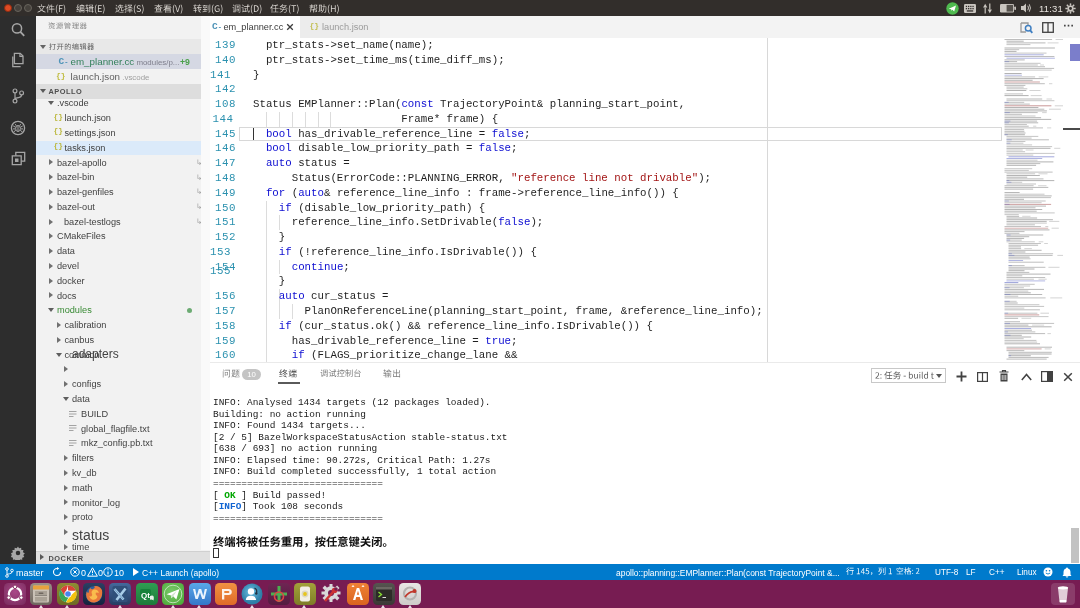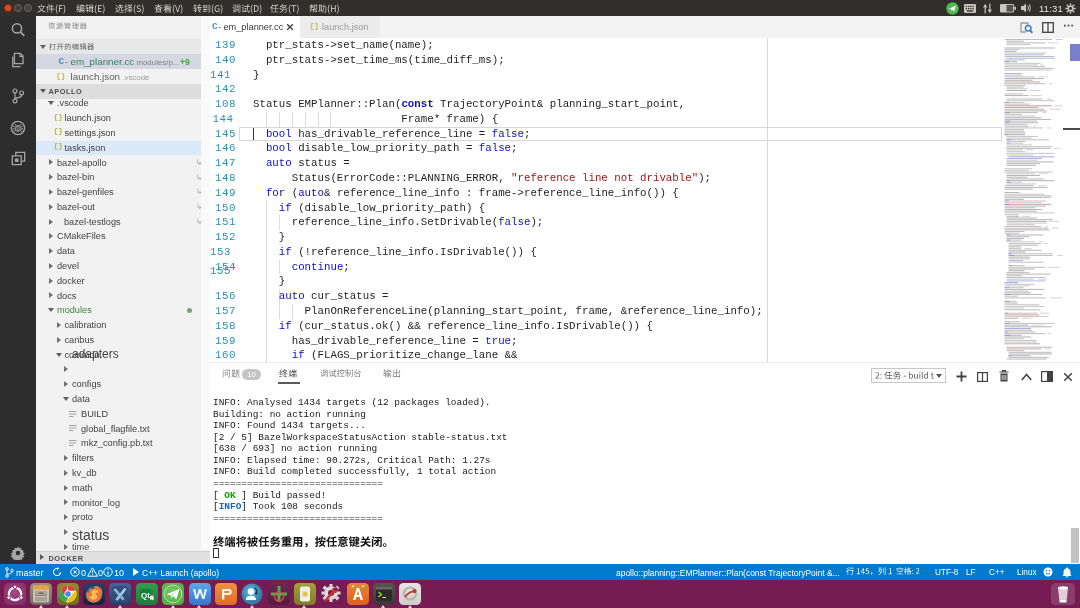--- a/index.html
+++ b/index.html
@@ -276,21 +276,21 @@
 <div class="a" style="left:252.5px;top:128.2px;width:1.3px;height:11.8px;background:#333"></div>
 <div class="a" style="left:210px;top:38.00px;width:26px;height:14.78px;font:10.8px 'Liberation Mono',monospace;letter-spacing:0.5px;line-height:14.78px;color:#2b91af;text-align:right">139</div>
 <div class="a" style="left:253.0px;top:38.00px;height:14.78px;font:10.75px 'Liberation Mono',monospace;line-height:14.78px;color:#1f1f1f;white-space:pre">  ptr_stats-&gt;set_name(name);</div>
 <div class="a" style="left:210px;top:52.78px;width:26px;height:14.78px;font:10.8px 'Liberation Mono',monospace;letter-spacing:0.5px;line-height:14.78px;color:#2b91af;text-align:right">140</div>
 <div class="a" style="left:253.0px;top:52.78px;height:14.78px;font:10.75px 'Liberation Mono',monospace;line-height:14.78px;color:#1f1f1f;white-space:pre">  ptr_stats-&gt;set_time_ms(time_diff_ms);</div>
 <div class="a" style="left:210px;top:67.56px;width:26px;height:14.78px;font:10.8px 'Liberation Mono',monospace;letter-spacing:0.5px;line-height:14.78px;color:#2b91af;text-align:left">141</div>
 <div class="a" style="left:253.0px;top:67.56px;height:14.78px;font:10.75px 'Liberation Mono',monospace;line-height:14.78px;color:#1f1f1f;white-space:pre">}</div>
 <div class="a" style="left:210px;top:82.34px;width:26px;height:14.78px;font:10.8px 'Liberation Mono',monospace;letter-spacing:0.5px;line-height:14.78px;color:#2b91af;text-align:right">142</div>
 <div class="a" style="left:253.0px;top:82.34px;height:14.78px;font:10.75px 'Liberation Mono',monospace;line-height:14.78px;color:#1f1f1f;white-space:pre"></div>
 <div class="a" style="left:210px;top:97.12px;width:26px;height:14.78px;font:10.8px 'Liberation Mono',monospace;letter-spacing:0.5px;line-height:14.78px;color:#2b91af;text-align:right">108</div>
-<div class="a" style="left:253.0px;top:97.12px;height:14.78px;font:10.75px 'Liberation Mono',monospace;line-height:14.78px;color:#1f1f1f;white-space:pre">Status EMPlanner::Plan(<b style="color:#0d0dd1;font-weight:bold">const</b> TrajectoryPoint&amp; planning_start_point,</div>
+<div class="a" style="left:253.0px;top:97.12px;height:14.78px;font:10.75px 'Liberation Mono',monospace;line-height:14.78px;color:#1f1f1f;white-space:pre">Status EMPlanner::Plan(<b style="color:#0d0dd1;font-weight:normal">const</b> TrajectoryPoint&amp; planning_start_point,</div>
 <div class="a" style="left:210px;top:111.90px;width:26px;height:14.78px;font:10.8px 'Liberation Mono',monospace;letter-spacing:0.5px;line-height:14.78px;color:#2b91af;text-align:center">144</div>
 <div class="a" style="left:253.0px;top:111.90px;height:14.78px;font:10.75px 'Liberation Mono',monospace;line-height:14.78px;color:#1f1f1f;white-space:pre">                       Frame* frame) {</div>
 <div class="a" style="left:210px;top:126.68px;width:26px;height:14.78px;font:10.8px 'Liberation Mono',monospace;letter-spacing:0.5px;line-height:14.78px;color:#2b91af;text-align:right">145</div>
 <div class="a" style="left:253.0px;top:126.68px;height:14.78px;font:10.75px 'Liberation Mono',monospace;line-height:14.78px;color:#1f1f1f;white-space:pre">  <b style="color:#0d0dd1;font-weight:normal">bool</b> has_drivable_reference_line = <b style="color:#0d0dd1;font-weight:normal">false</b>;</div>
 <div class="a" style="left:210px;top:141.46px;width:26px;height:14.78px;font:10.8px 'Liberation Mono',monospace;letter-spacing:0.5px;line-height:14.78px;color:#2b91af;text-align:right">146</div>
 <div class="a" style="left:253.0px;top:141.46px;height:14.78px;font:10.75px 'Liberation Mono',monospace;line-height:14.78px;color:#1f1f1f;white-space:pre">  <b style="color:#0d0dd1;font-weight:normal">bool</b> disable_low_priority_path = <b style="color:#0d0dd1;font-weight:normal">false</b>;</div>
 <div class="a" style="left:210px;top:156.24px;width:26px;height:14.78px;font:10.8px 'Liberation Mono',monospace;letter-spacing:0.5px;line-height:14.78px;color:#2b91af;text-align:right">147</div>
 <div class="a" style="left:253.0px;top:156.24px;height:14.78px;font:10.75px 'Liberation Mono',monospace;line-height:14.78px;color:#1f1f1f;white-space:pre">  <b style="color:#0d0dd1;font-weight:normal">auto</b> status =</div>
 <div class="a" style="left:210px;top:171.02px;width:26px;height:14.78px;font:10.8px 'Liberation Mono',monospace;letter-spacing:0.5px;line-height:14.78px;color:#2b91af;text-align:right">148</div>
 <div class="a" style="left:253.0px;top:171.02px;height:14.78px;font:10.75px 'Liberation Mono',monospace;line-height:14.78px;color:#1f1f1f;white-space:pre">      Status(ErrorCode::PLANNING_ERROR, <b style="color:#a31515;font-weight:normal">"reference line not drivable"</b>);</div>

